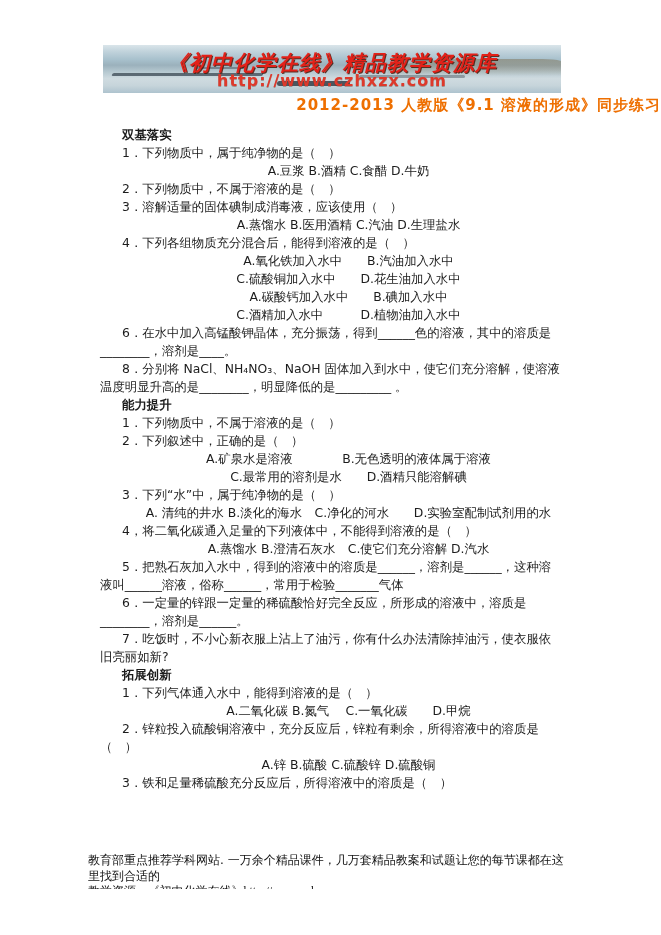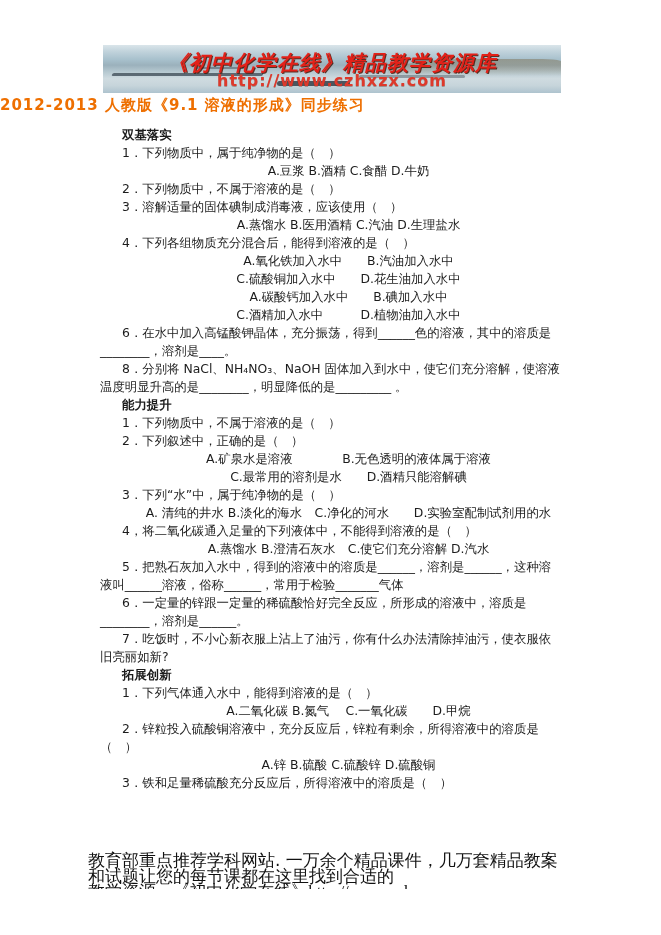--- a/index.html
+++ b/index.html
@@ -19,34 +19,34 @@
   .ink3{position:absolute;left:20%;top:46%;width:11%;height:2px;background:#56636d;opacity:.6;border-radius:2px;}
   .ink4{position:absolute;left:56%;top:62%;width:23%;height:3px;background:#47525c;opacity:.45;border-radius:2px;}
   .banner-title{position:absolute;left:0;right:0;top:4px;text-align:center;
     font-size:21px;font-weight:bold;font-style:italic;letter-spacing:1px;
     color:#e32119;text-shadow:1px 1px 0 rgba(72,22,8,.85);white-space:nowrap;}
   .banner-url{position:absolute;left:0;right:0;top:26px;text-align:center;
     font-size:16px;font-weight:bold;color:#de392b;letter-spacing:1px;
     text-shadow:0 1px 0 rgba(90,30,15,.35);white-space:nowrap;}
 
   
-  .doc-title{position:absolute;left:0;top:96px;width:661px;margin:0;text-align:left;
+  .doc-title{position:absolute;left:0;top:96px;width:661px;margin:0;text-align:right;
     font-size:15px;font-weight:bold;color:#ee6f00;letter-spacing:1px;}
 
   
   .content{position:absolute;left:100px;top:126px;width:462px;
     font-size:12.4px;line-height:18px;}
   .content p{margin:0;}
   .sec{font-weight:bold;text-indent:22px;}
   .q{text-indent:22px;}
   .opt{padding-left:35px;text-align:center;}
 
   
   .footer{position:absolute;left:88px;top:853px;width:482px;
-    font-size:17px;line-height:15.5px;color:#111;}
+    font-size:12px;line-height:15.5px;color:#111;}
   .footer p{margin:0;}
   .footer .url{font-family:"Liberation Serif",serif;}
 </style>
 </head>
 <body>
 
 <div class="page">
 
   <div class="banner">
     <div class="hill"></div>

